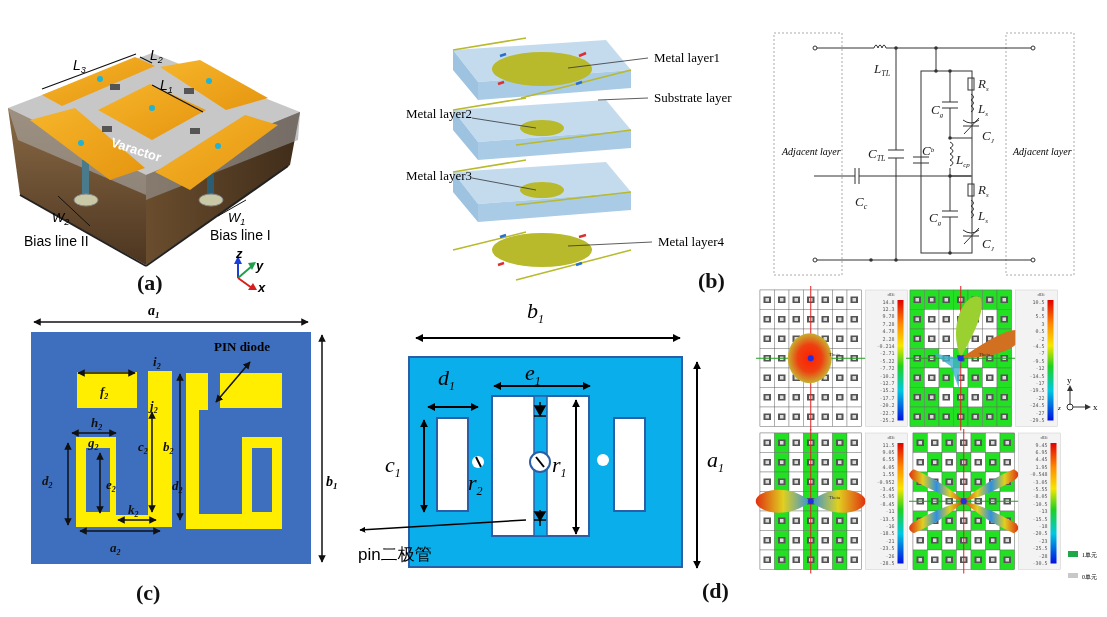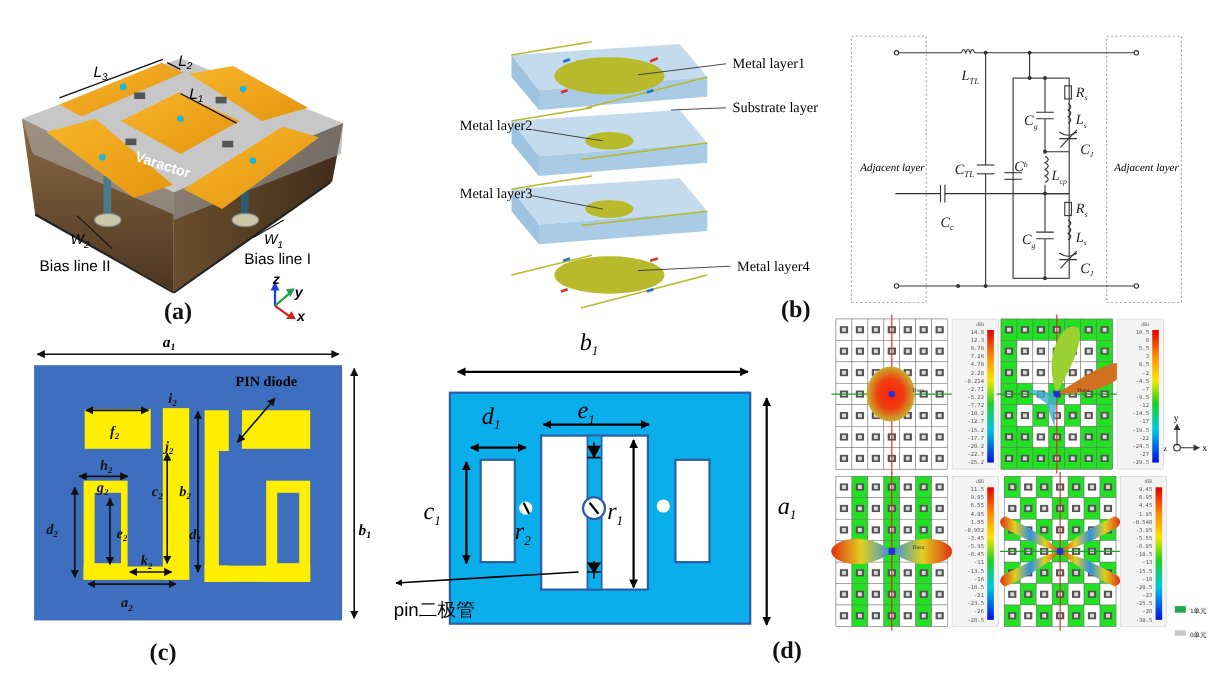--- a/index.html
+++ b/index.html
@@ -6,21 +6,21 @@
   body{width:1107px;height:617px;position:relative;overflow:hidden;font-family:"Liberation Serif",serif;}
   .panel{position:absolute;}
   .cap{position:absolute;font-family:"Liberation Serif",serif;font-weight:bold;font-size:22px;color:#111;}
   svg text{font-family:"Liberation Serif",serif;}
   .sans{font-family:"Liberation Sans",sans-serif;}
   .cb-label{font-family:"DejaVu Sans Mono",monospace;font-size:5px;fill:#555;}
 </style>
 </head>
 <body>
 
-<div class="panel" style="left:12px;top:0;width:370px;height:300px;">
+<div class="panel" style="left:0;top:0;width:370px;height:300px;">
   <svg width="370" height="300">
     <defs>
       <linearGradient id="subGrad" x1="0" y1="0" x2="0" y2="1">
         <stop offset="0" stop-color="#8a6a45"></stop>
           <stop offset="1" stop-color="#4c3520"></stop>
       </linearGradient>
       <linearGradient id="subGrad2" x1="0" y1="0" x2="1" y2="0">
         <stop offset="0" stop-color="#6a4d2d"></stop>
           <stop offset="1" stop-color="#3f2c1a"></stop>
       </linearGradient>
@@ -82,21 +82,21 @@
       <line x1="238" y1="278" x2="252" y2="288" stroke="#d62020" stroke-width="2"></line>
       <polygon points="248,290 257,290 253,283" fill="#d62020"></polygon>
       <text x="236" y="258" font-size="13" font-weight="bold" font-style="italic" class="sans">z</text>
       <text x="256" y="270" font-size="13" font-weight="bold" font-style="italic" class="sans">y</text>
       <text x="258" y="292" font-size="13" font-weight="bold" font-style="italic" class="sans">x</text>
     </g>
   </svg>
   <div class="cap" style="left:137px;top:270px;">(a)</div>
 </div>
 
-<div class="panel" style="left:348px;top:0;width:410px;height:300px;">
+<div class="panel" style="left:336px;top:0;width:410px;height:300px;">
   <svg width="410" height="300">
     <g>
       <polygon points="117,50 270,40 295,70 142,82" fill="#b5d2ea" opacity="0.8"></polygon>
       <polygon points="117,50 142,82 142,100 117,70" fill="#9dc3e0"></polygon>
       <polygon points="142,82 295,70 295,88 142,100" fill="#a9cbe5"></polygon>
     </g>
     <g>
       <polygon points="117,110 270,100 295,130 142,142" fill="#b5d2ea" opacity="0.8"></polygon>
       <polygon points="117,110 142,142 142,160 117,130" fill="#9dc3e0"></polygon>
       <polygon points="142,142 295,130 295,148 142,160" fill="#a9cbe5"></polygon>

